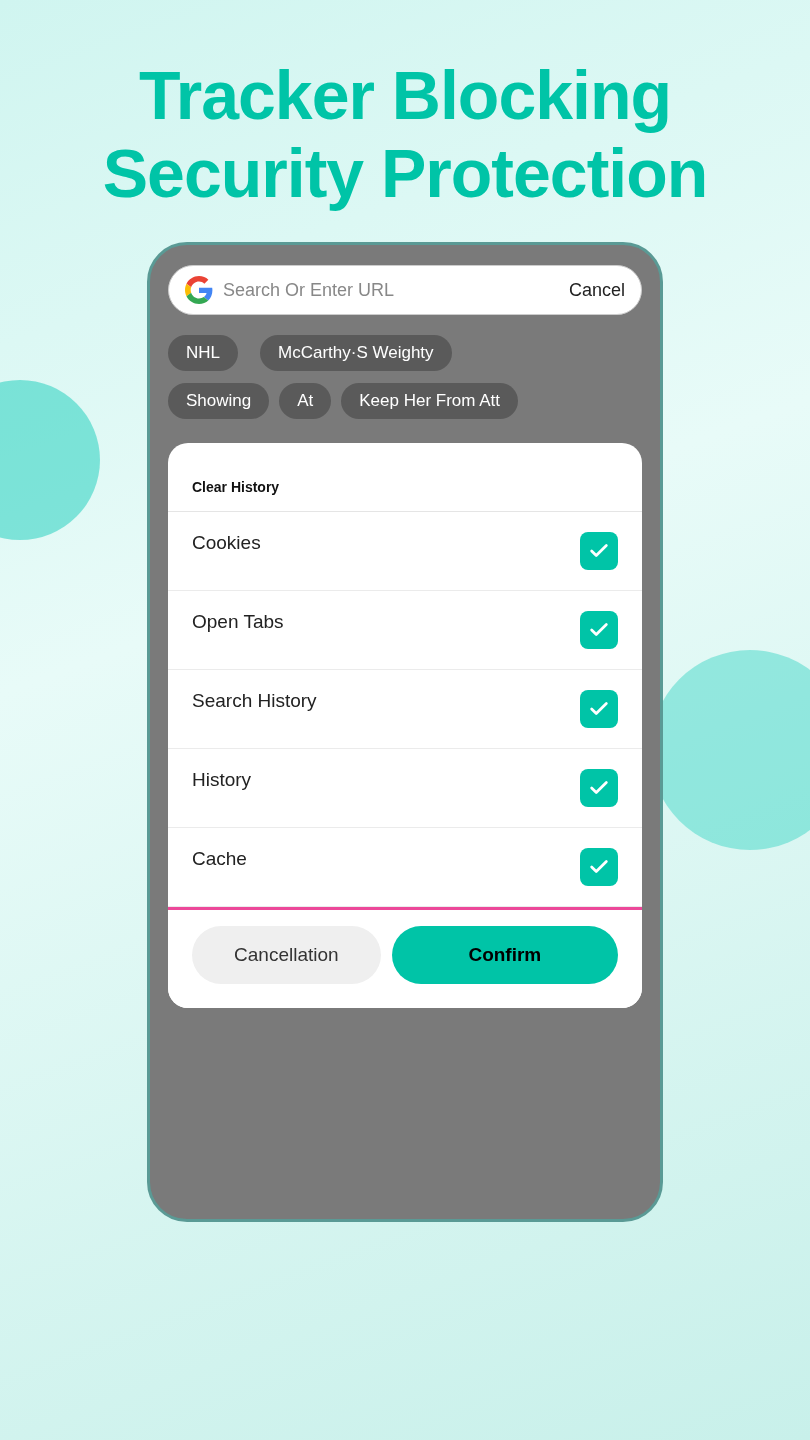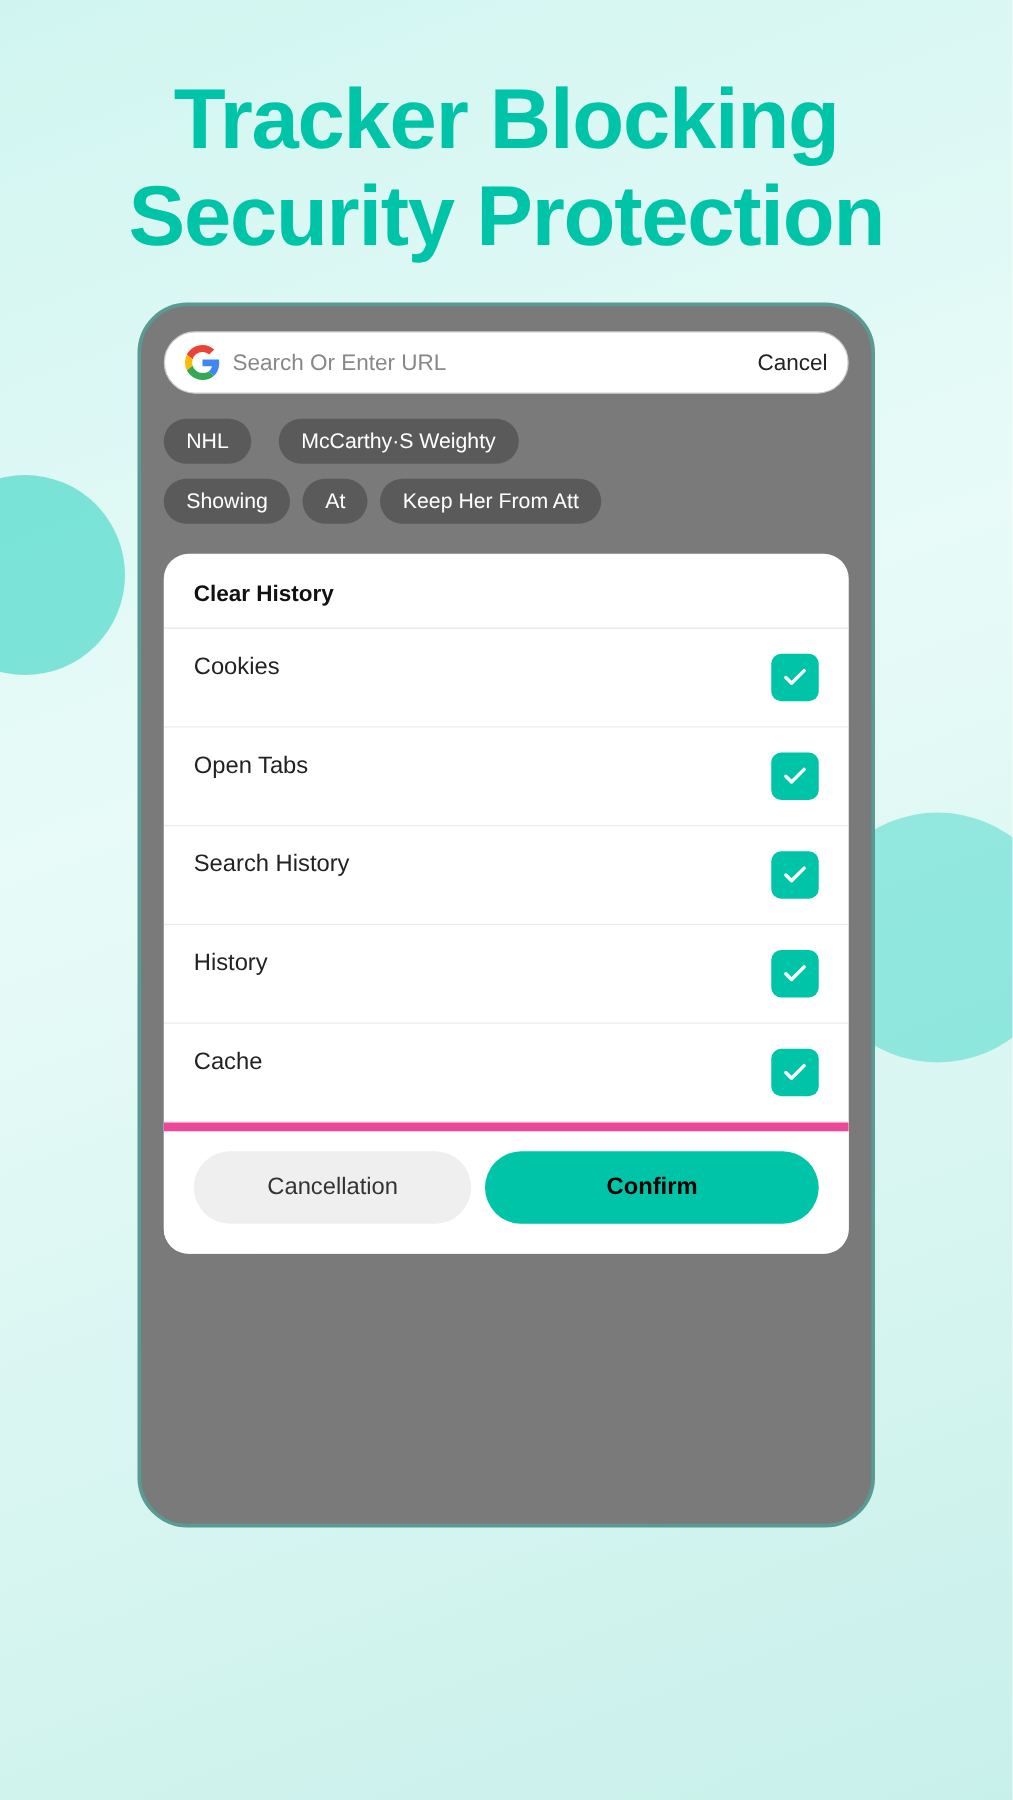--- a/index.html
+++ b/index.html
@@ -42,21 +42,21 @@
       font-size: 68px;
       font-weight: 900;
       color: #00c4a7;
       line-height: 1.15;
       letter-spacing: -1px;
     }
 
     
     .phone-mockup {
       position: relative;
-      width: 590px;
+      width: 516px;
       margin: 0 auto;
       background: #7a7a7a;
       border-radius: 40px;
       border: 3px solid #5a9a95;
       padding: 20px 18px 40px;
       min-height: 980px;
     }
 
     
     .search-bar {
@@ -111,24 +111,24 @@
     }
 
     
     .clear-history-card {
       background: white;
       border-radius: 20px;
       padding: 0;
       overflow: hidden;
     }
     .card-title {
-      font-size: 18px;
+      font-size: 14px;
       font-weight: 700;
       color: #111;
-      padding: 22px 24px 16px;
+      padding: 36px 24px 16px;
     }
     .divider {
       height: 1px;
       background: #e5e5e5;
       margin: 0 0;
     }
     .option-row {
       display: flex;
       justify-content: space-between;
       padding: 20px 24px;
@@ -155,21 +155,21 @@
       width: 22px;
       height: 22px;
     }
 
     
     .buttons-row {
       display: flex;
       gap: 11px;
       padding: 16px 24px 24px;
       background: white;
-      border-top: 7px solid #ec4899;
+      border-top: 3px solid #ec4899;
     }
     .btn-cancel {
       flex: 1;
       background: #efefef;
       border: none;
       border-radius: 30px;
       padding: 18px 0;
       font-size: 19px;
       font-weight: 500;
       color: #333;

